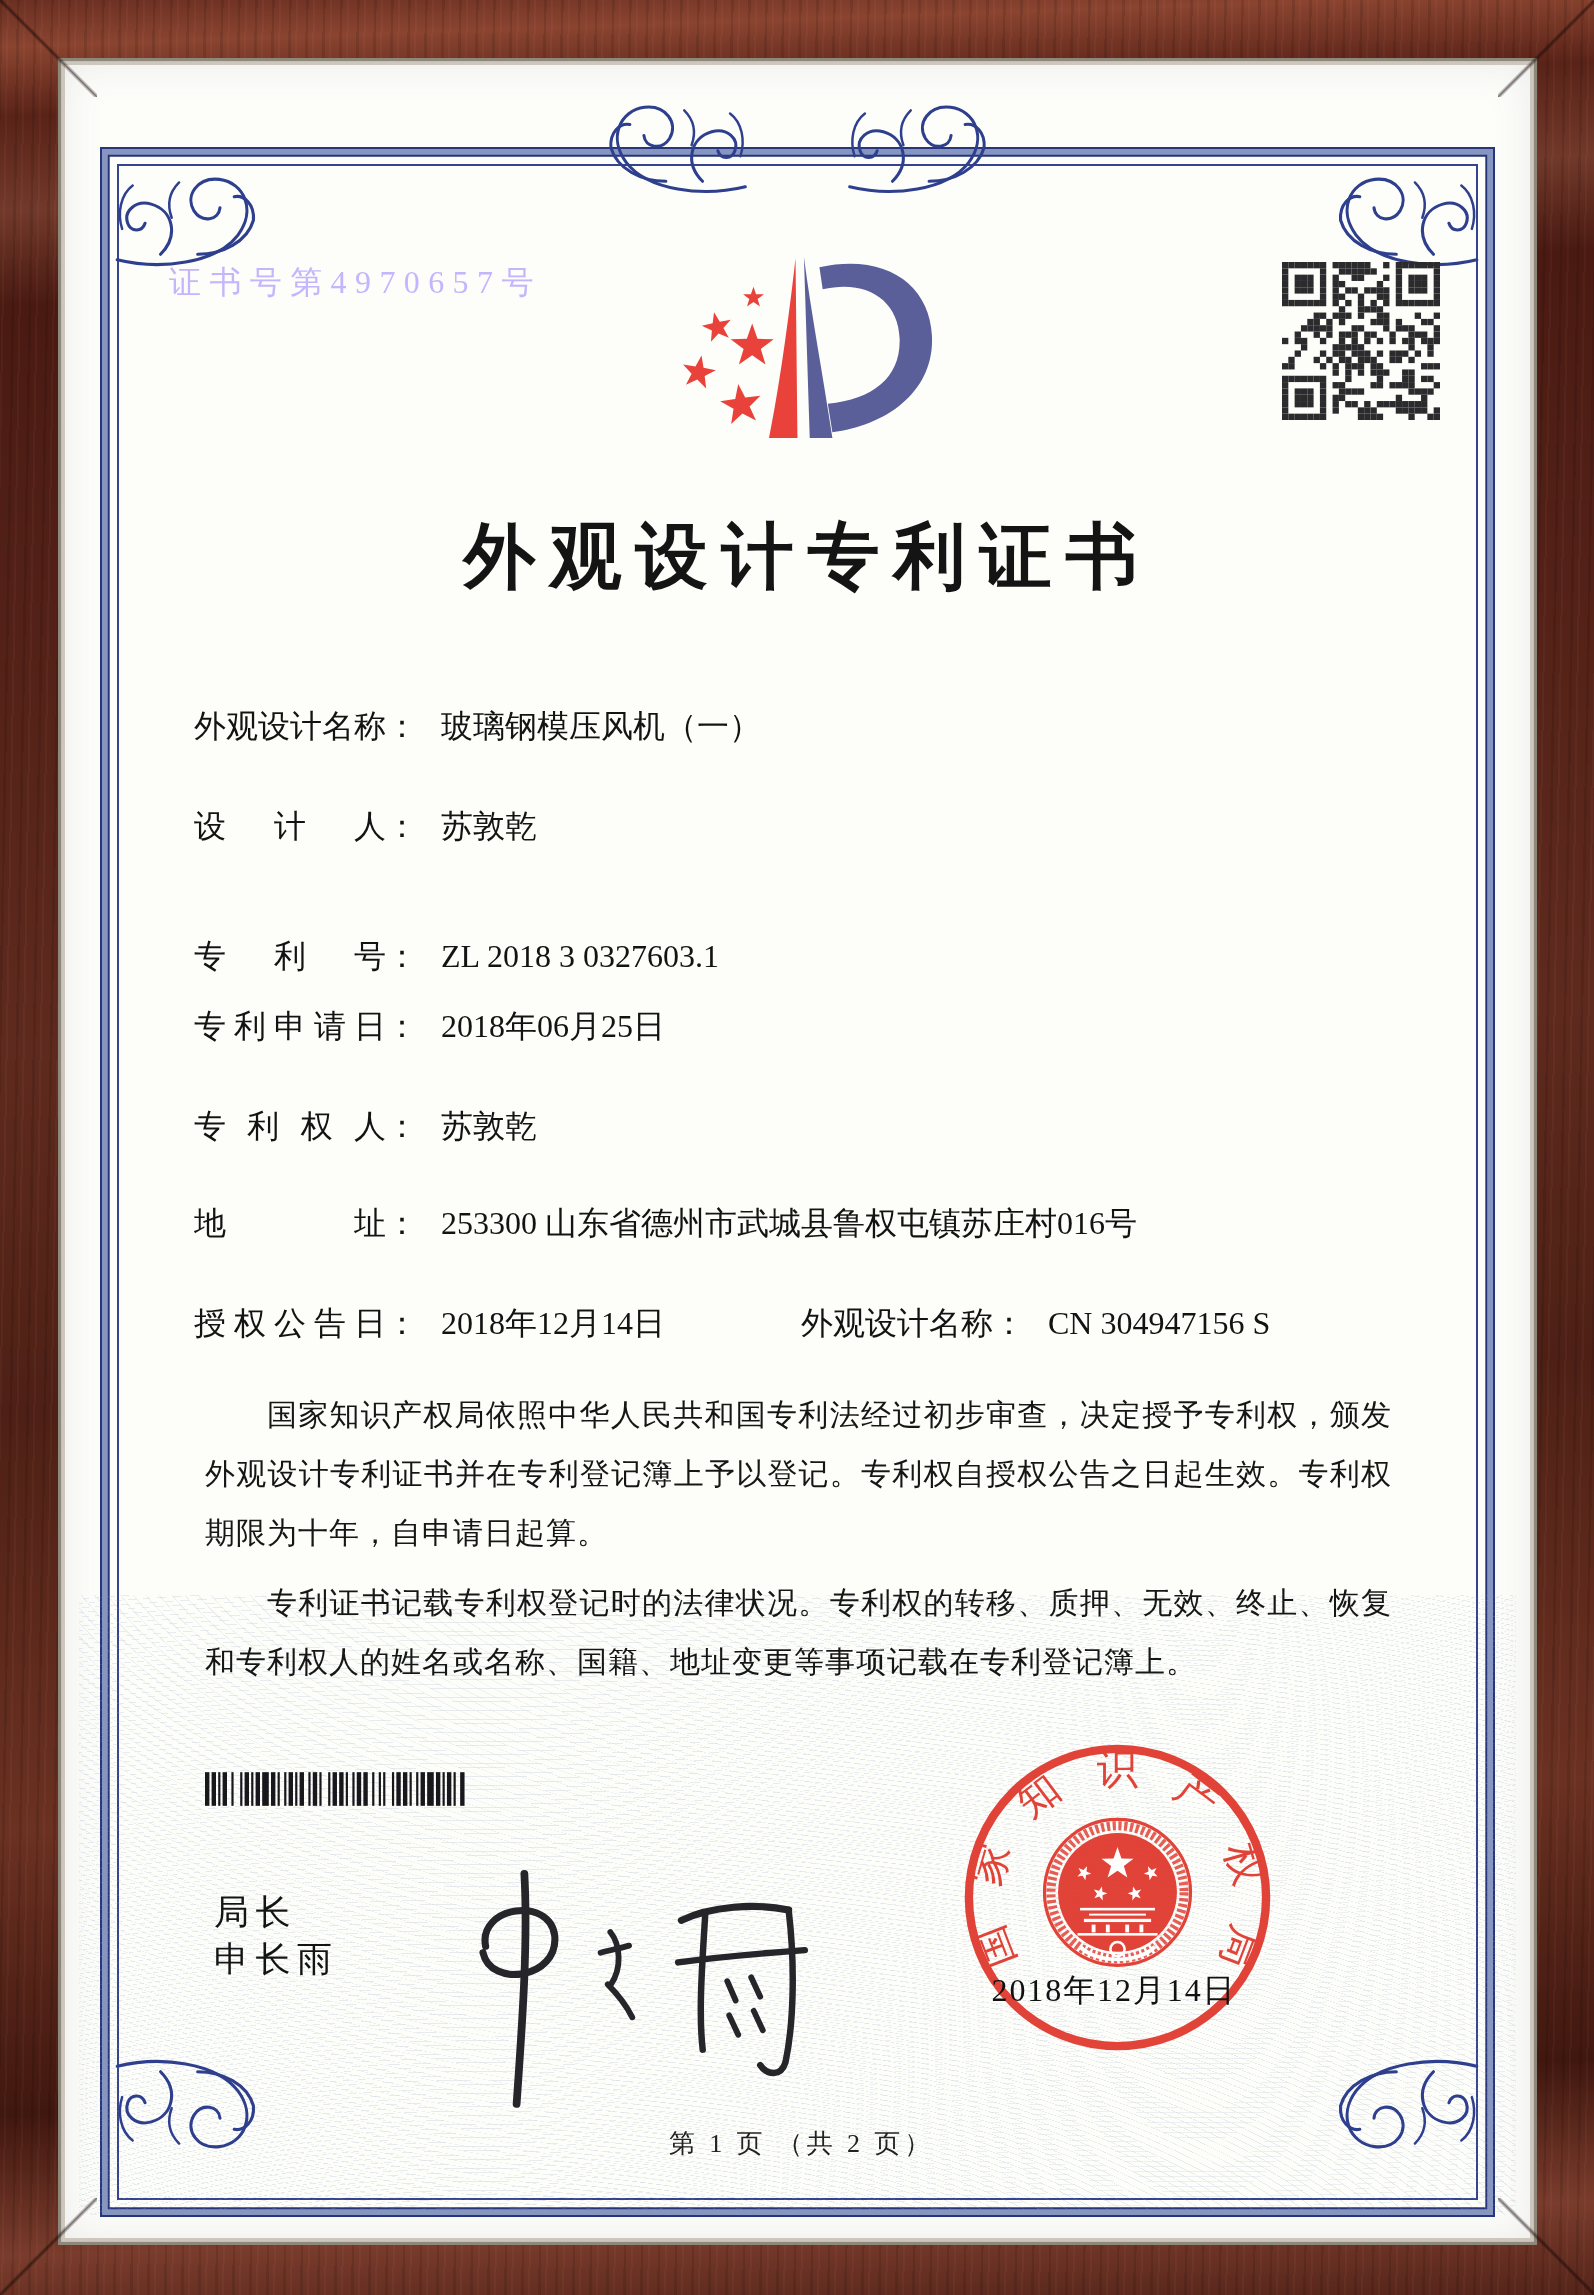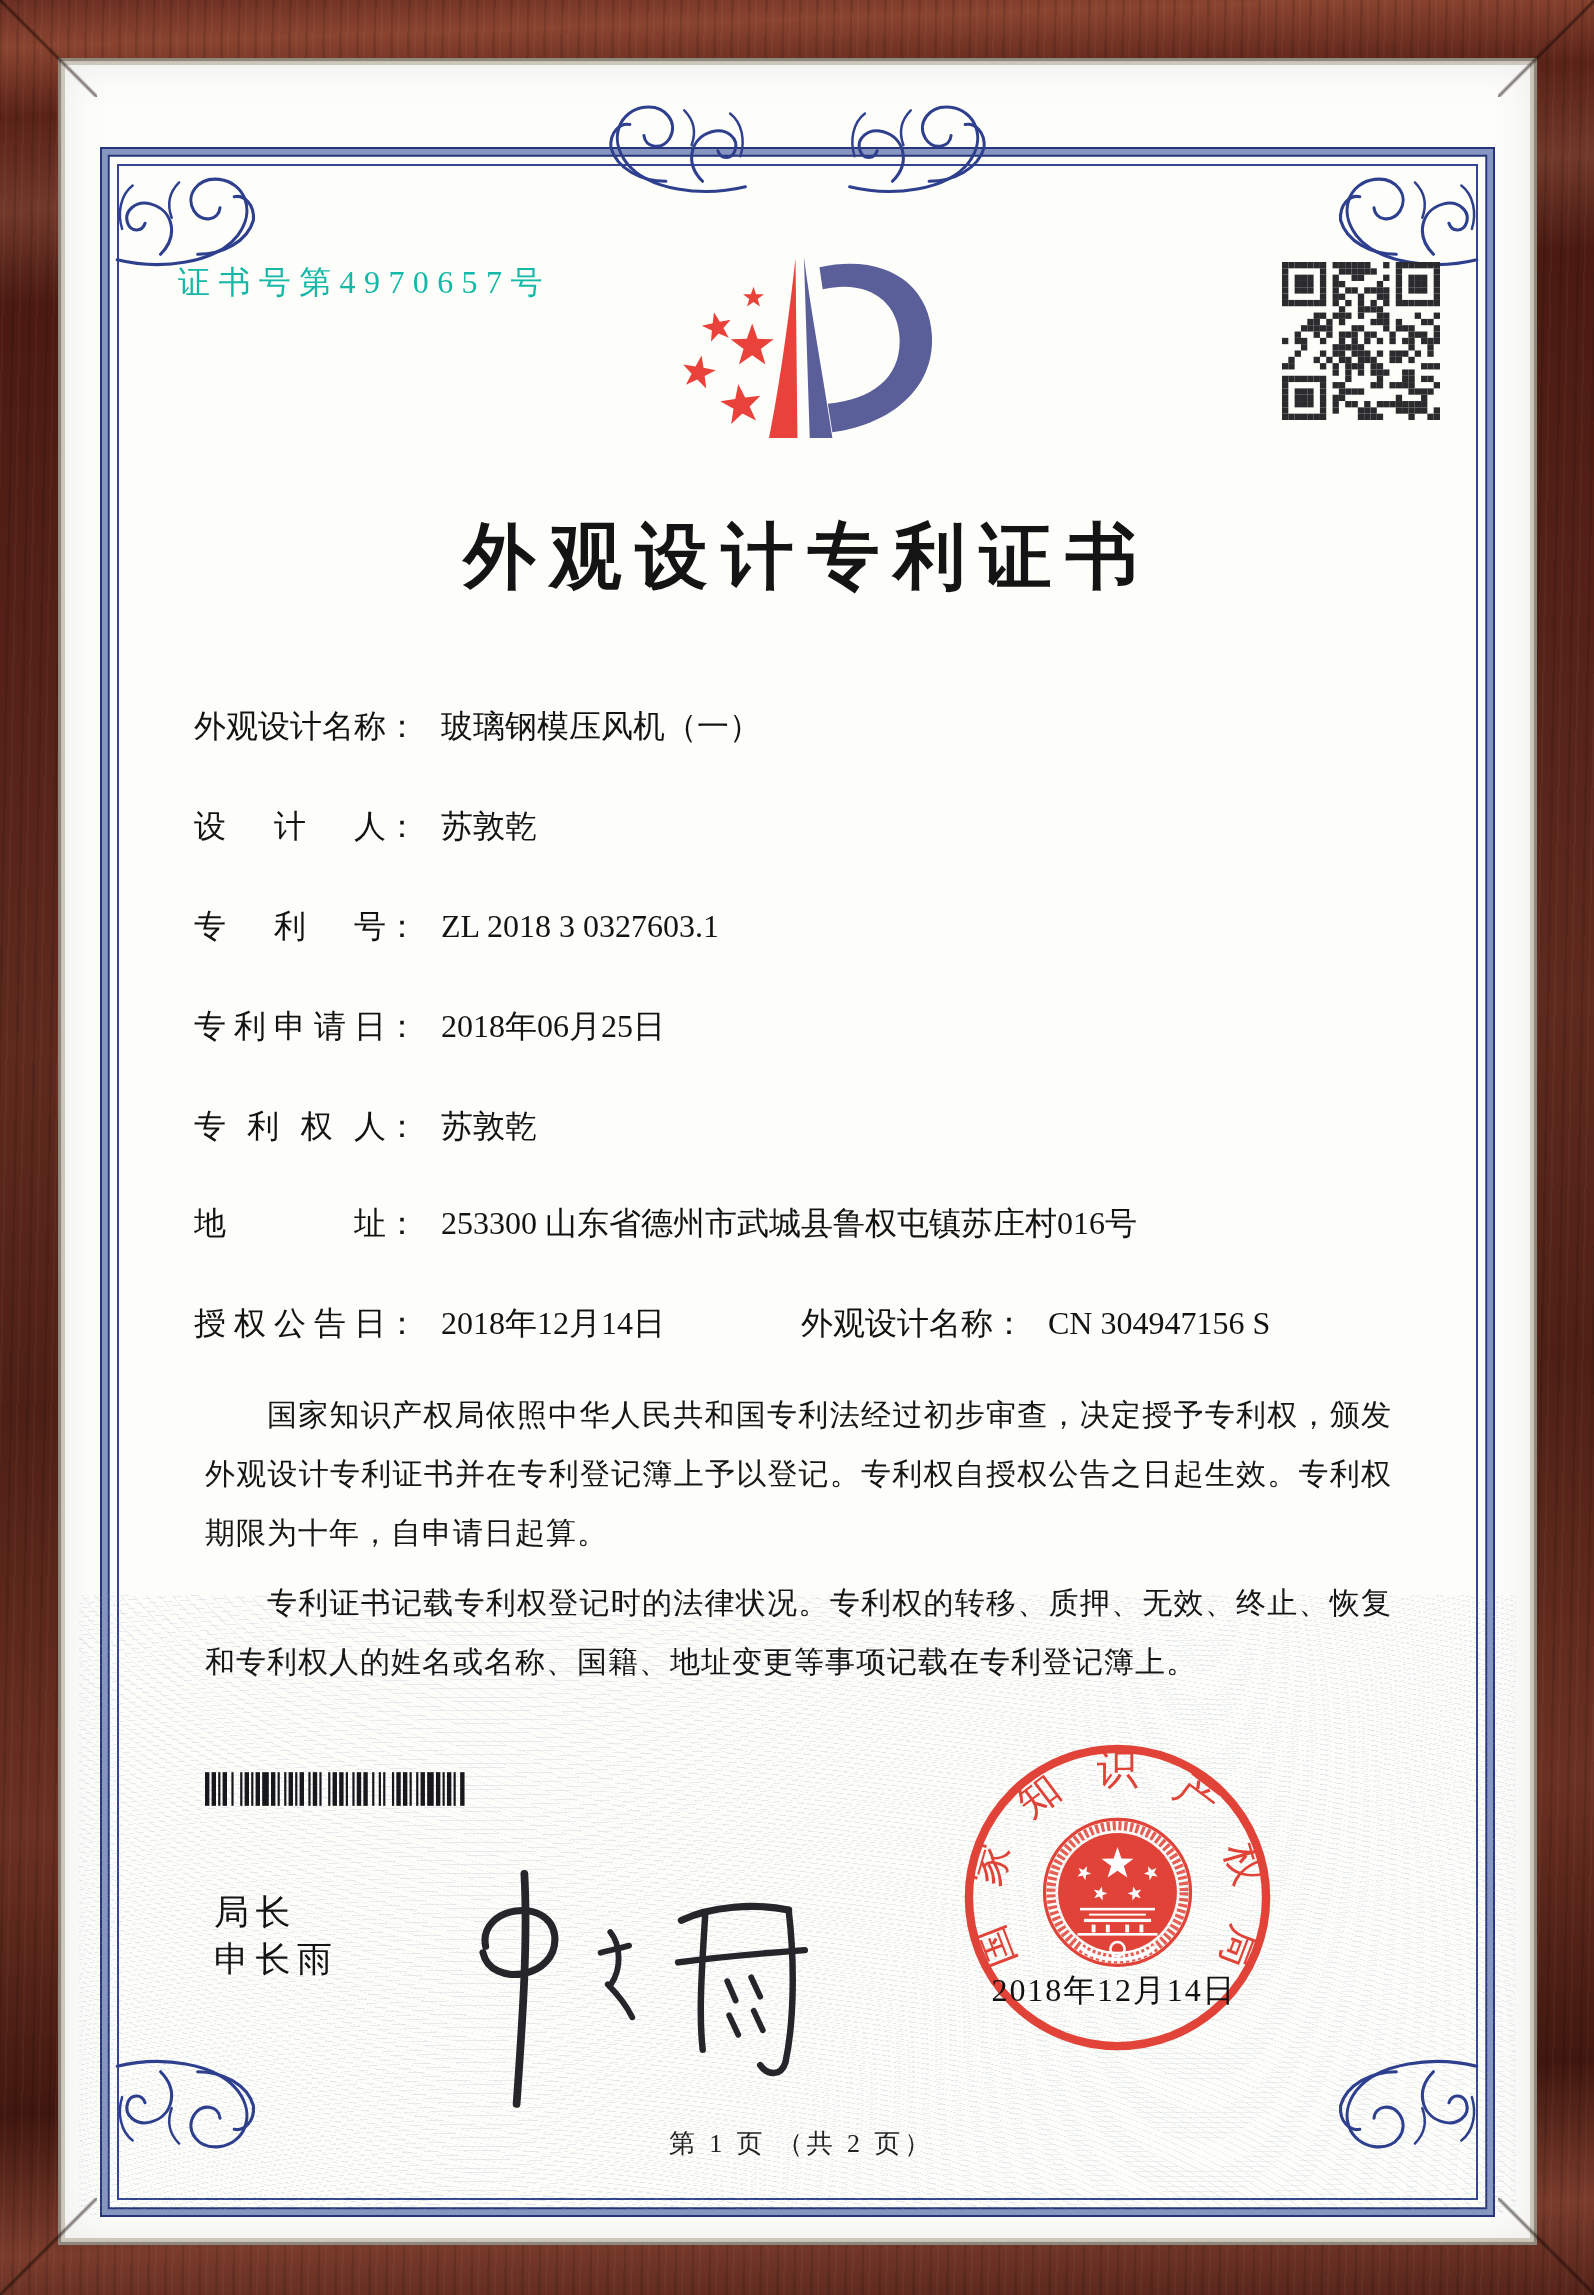--- a/index.html
+++ b/index.html
@@ -25,21 +25,21 @@
     border:2.6px solid #27357c;box-sizing:border-box;
     box-shadow:inset 0 0 0 5.8px #8795c1,inset 0 0 0 7.7px #263478,
                inset 0 0 0 15px #fdfdfa,inset 0 0 0 17px #35448f;}
   
   .waves{position:absolute;left:79px;top:1595px;width:1437px;height:620px;z-index:3;opacity:.55;
     background:
      repeating-radial-gradient(1227px 491px at 28% 128%,rgba(142,158,190,.34) 0 1.3px,transparent 1.3px 11px),
      repeating-radial-gradient(1356px 542px at 78% -22%,rgba(142,158,190,.26) 0 1.3px,transparent 1.3px 12.3px);}
   .z{position:absolute;z-index:5;}
   
-  .cert-no{left:178px;top:261px;font-size:32px;letter-spacing:8.4px;color:#14b8a6;}
+  .cert-no{left:169px;top:261px;font-size:32px;letter-spacing:8.4px;color:#c4b5fd;}
   .title{left:0;right:0;top:509px;text-align:center;font-size:72px;font-weight:700;
          letter-spacing:14px;color:#141414;padding-left:20px;}
   .row{left:194px;font-size:32px;white-space:nowrap;color:#131313;}
   .flabel{display:inline-block;width:6em;text-align:justify;text-align-last:justify;vertical-align:bottom;}
   .fvalue{margin-left:23px;}
   .grant2{position:absolute;left:607px;top:0;white-space:nowrap;}
   .paras{left:194px;top:1374px;width:1209px;font-size:30px;line-height:59px;
          text-align:justify;letter-spacing:1px;color:#161616;}
   .paras p{margin:11px;text-indent:62px;}
   .paras p+p{margin-top:7.7px;}
@@ -425,21 +425,21 @@
       </svg></div>
 
   <div class="z title">外观设计专利证书</div>
 
   <div class="z row" style="top:705px;">
     <span class="flabel">外观设计名称</span><span>：</span><span class="fvalue">玻璃钢模压风机（一）</span>
   </div>
   <div class="z row" style="top:805px;">
     <span class="flabel">设计人</span><span>：</span><span class="fvalue">苏敦乾</span>
   </div>
-  <div class="z row" style="top:905px;">
+  <div class="z row" style="top:935px;">
     <span class="flabel">专利号</span><span>：</span><span class="fvalue">ZL 2018 3 0327603.1</span>
   </div>
   <div class="z row" style="top:1005px;">
     <span class="flabel">专利申请日</span><span>：</span><span class="fvalue">2018年06月25日</span>
   </div>
   <div class="z row" style="top:1105px;">
     <span class="flabel">专利权人</span><span>：</span><span class="fvalue">苏敦乾</span>
   </div>
   <div class="z row" style="top:1202px;">
     <span class="flabel">地址</span><span>：</span><span class="fvalue">253300 山东省德州市武城县鲁权屯镇苏庄村016号</span>

